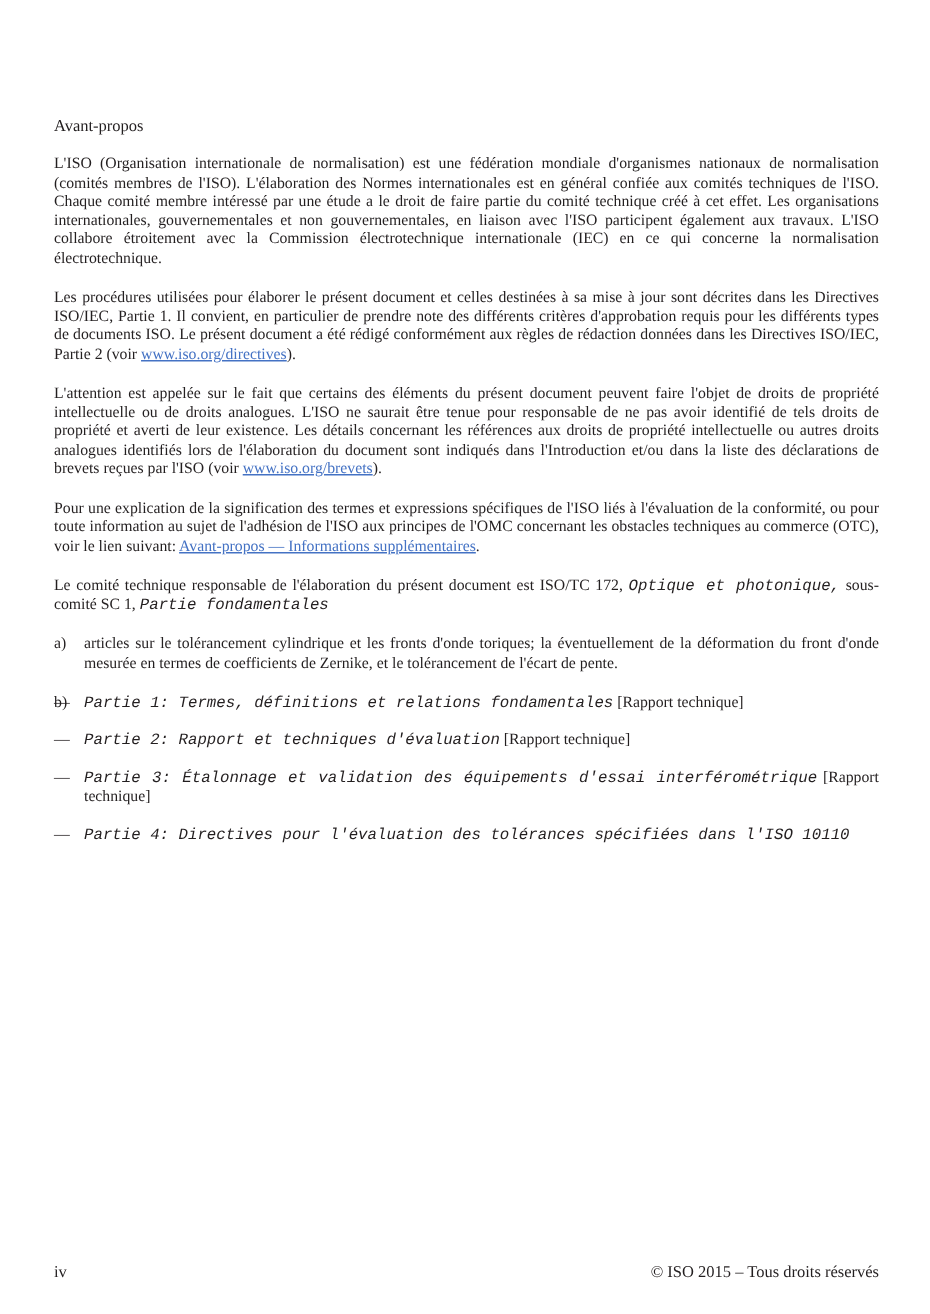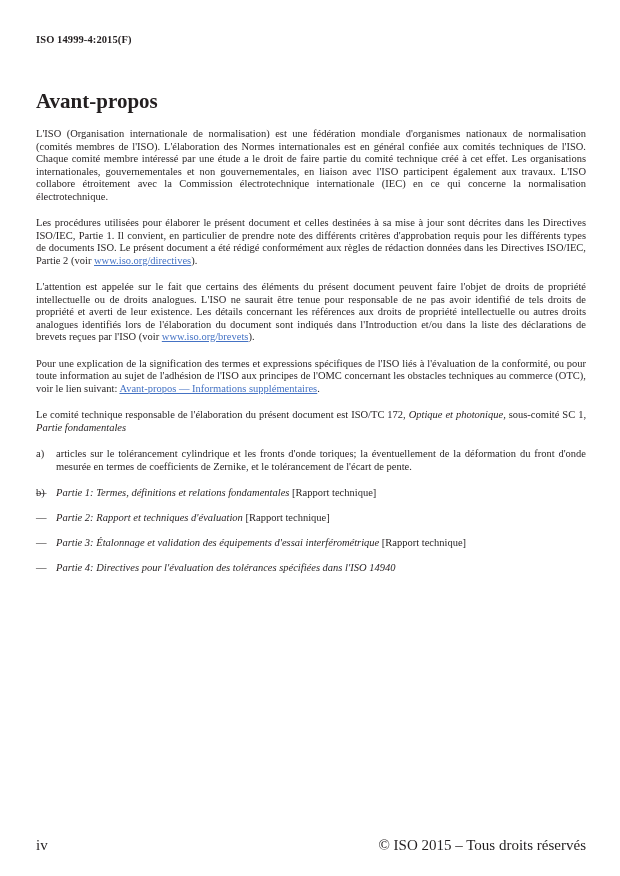--- a/index.html
+++ b/index.html
@@ -17,22 +17,22 @@
     box-sizing: border-box;
     padding: 34px 34px 0 36px;
     overflow: hidden;
   }
   .doc-ref {
     font-weight: bold;
     font-size: 10.5px;
     letter-spacing: 0.1px;
   }
   .title {
-    font-size: 21px;
-    font-weight: bold;
+    font-size: 11px;
+    font-weight: normal;
     margin: 44px 0 4px 0;
   }
   .body-text {
     font-size: 10.5px;
     line-height: 12.5px;
   }
   .block {
     margin: 14px 0 0 0;
     text-align: justify;
     text-justify: inter-word;
@@ -45,57 +45,57 @@
   .block.li-dash {
     margin-top: 12.5px;
   }
   .lbl {
     position: absolute;
     left: 0;
     top: 0;
   }
   .it {
     font-style: italic;
+    font-family: Liberation Mono, monospace;
   }
   a.doc-link {
     color: #4472c4;
     cursor: pointer;
   }
   .footer {
     position: absolute;
     left: 36px;
     right: 34px;
     bottom: 22px;
     display: flex;
     justify-content: space-between;
     align-items: baseline;
-    font-size: 15px;
+    font-size: 11px;
   }
 </style>
 </head>
 <body>
 
 <div class="page">
 
-  <div class="doc-ref">ISO 14999-4:2015(F)</div>
 
   <h1 class="title">Avant-propos</h1>
 
   <div class="body-text" id="document-body">
       <p class="block p"><span>L'ISO (Organisation internationale de normalisation) est une fédération mondiale d'organismes nationaux de normalisation (comités membres de l'ISO). L'élaboration des Normes internationales est en général confiée aux comités techniques de l'ISO. Chaque comité membre intéressé par une étude a le droit de faire partie du comité technique créé à cet effet. Les organisations internationales, gouvernementales et non gouvernementales, en liaison avec l'ISO participent également aux travaux. L'ISO collabore étroitement avec la Commission électrotechnique internationale (IEC) en ce qui concerne la normalisation électrotechnique.</span></p>
       <p class="block p"><span>Les procédures utilisées pour élaborer le présent document et celles destinées à sa mise à jour sont décrites dans les Directives ISO/IEC, Partie 1. Il convient, en particulier de prendre note des différents critères d'approbation requis pour les différents types de documents ISO. Le présent document a été rédigé conformément aux règles de rédaction données dans les Directives ISO/IEC, Partie 2 (voir </span><a class="doc-link" href="#">www.iso.org/directives</a><span>).</span></p>
       <p class="block p"><span>L'attention est appelée sur le fait que certains des éléments du présent document peuvent faire l'objet de droits de propriété intellectuelle ou de droits analogues. L'ISO ne saurait être tenue pour responsable de ne pas avoir identifié de tels droits de propriété et averti de leur existence. Les détails concernant les références aux droits de propriété intellectuelle ou autres droits analogues identifiés lors de l'élaboration du document sont indiqués dans l'Introduction et/ou dans la liste des déclarations de brevets reçues par l'ISO (voir </span><a class="doc-link" href="#">www.iso.org/brevets</a><span>).</span></p>
       <p class="block p"><span>Pour une explication de la signification des termes et expressions spécifiques de l'ISO liés à l'évaluation de la conformité, ou pour toute information au sujet de l'adhésion de l'ISO aux principes de l'OMC concernant les obstacles techniques au commerce (OTC), voir le lien suivant: </span><a class="doc-link" href="#">Avant-propos — Informations supplémentaires</a><span>.</span></p>
       <p class="block p"><span>Le comité technique responsable de l'élaboration du présent document est ISO/TC 172, </span><span class="it">Optique et photonique,</span><span> sous-comité SC 1, </span><span class="it">Partie fondamentales</span></p>
       <p class="block li-alpha"><span class="lbl">a)</span><span>articles sur le tolérancement cylindrique et les fronts d'onde toriques; la éventuellement de la déformation du front d'onde mesurée en termes de coefficients de Zernike, et le tolérancement de l'écart de pente.</span></p>
       <p class="block li-alpha"><span class="lbl">b)</span></p>
       <p class="block li-dash"><span class="lbl">—</span><span class="it">Partie 1: Termes, définitions et relations fondamentales</span><span> [Rapport technique]</span></p>
       <p class="block li-dash"><span class="lbl">—</span><span class="it">Partie 2: Rapport et techniques d'évaluation</span><span> [Rapport technique]</span></p>
       <p class="block li-dash"><span class="lbl">—</span><span class="it">Partie 3: Étalonnage et validation des équipements d'essai interférométrique</span><span> [Rapport technique]</span></p>
-      <p class="block li-dash"><span class="lbl">—</span><span class="it">Partie 4: Directives pour l'évaluation des tolérances spécifiées dans l'ISO 14940</span></p>
+      <p class="block li-dash"><span class="lbl">—</span><span class="it">Partie 4: Directives pour l'évaluation des tolérances spécifiées dans l'ISO 10110</span></p>
     </div>
 
   <div class="footer">
     <span>iv</span>
     <span>© ISO 2015 – Tous droits réservés</span>
   </div>
 
 </div>
 
 </body></html>

